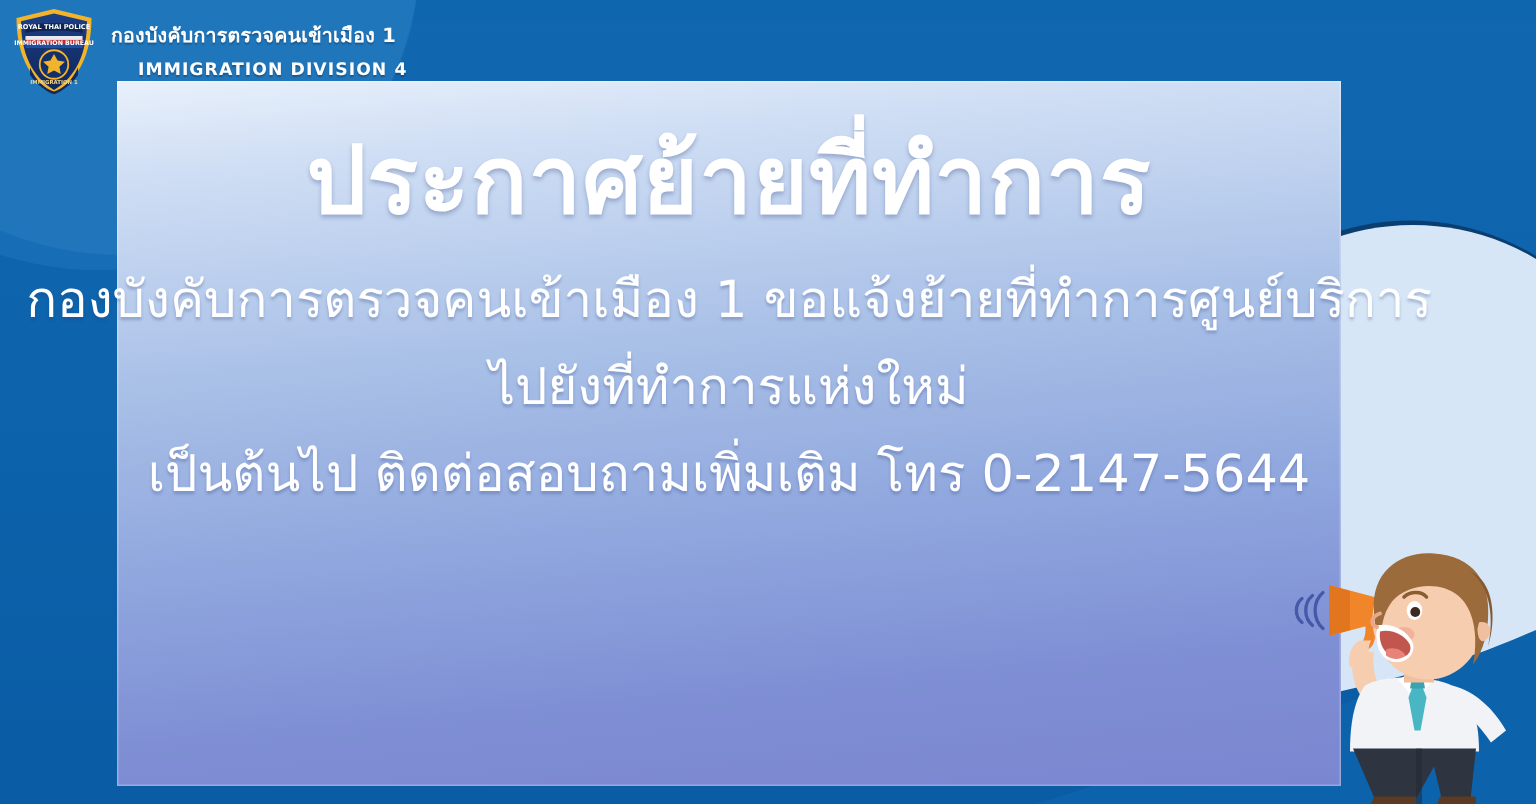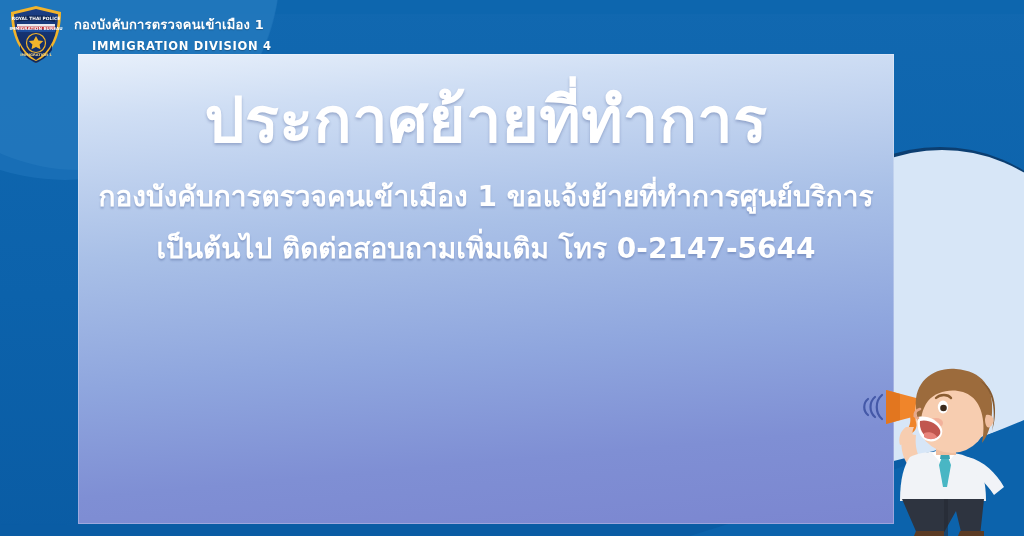--- a/index.html
+++ b/index.html
@@ -80,21 +80,21 @@
     color:#ffffff;font-weight:700;font-size:63px;line-height:1.12;
     letter-spacing:.5px;white-space:nowrap;
     text-shadow:0 2px 3px rgba(40,60,120,.30);
     margin-top:8px;
   }
   .body-lines{
     margin-top:26px;display:flex;flex-direction:column;align-items:center;
     width:100%;
   }
   .line{
-    color:#ffffff;font-weight:700;font-size:28px;line-height:1.0;
+    color:#ffffff;font-weight:400;font-size:34px;line-height:1.0;
     white-space:nowrap;margin:0 0 24px 0;
     text-shadow:0 2px 2px rgba(40,60,120,.28);
   }
   .line.last{margin-bottom:0;text-align:right;}
   
   .man{
     position:absolute;right:0;bottom:0;width:180px;height:175px;z-index:8;
     pointer-events:none;
   }
   .man svg{display:block;width:180px;height:175px;}
@@ -148,20 +148,21 @@
     </div>
   </div>
 
   <div class="panel">
     <div class="panel-inner">
 
       <div class="title">ประกาศย้ายที่ทำการ</div>
 
       <div class="body-lines">
         <div class="line">กองบังคับการตรวจคนเข้าเมือง 1 ขอแจ้งย้ายที่ทำการศูนย์บริการ</div>
+        <div class="line">ไปยังที่ทำการแห่งใหม่</div>
         <div class="line last">เป็นต้นไป ติดต่อสอบถามเพิ่มเติม โทร 0-2147-5644</div>
       </div>
 
     </div>
   </div>
 
   <div class="man">
     <svg viewBox="0 0 180 175" aria-hidden="true">
 
       <g stroke="#3a4fa0" stroke-width="2.2" fill="none" stroke-linecap="round" opacity=".85">

